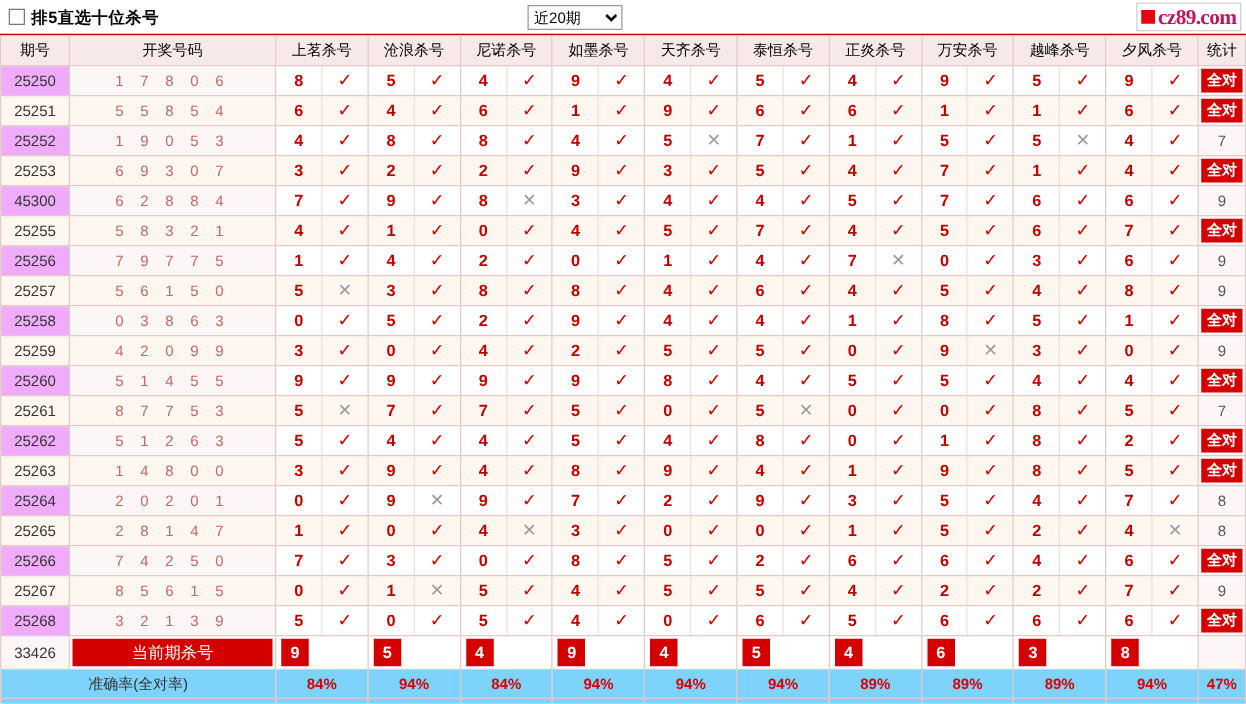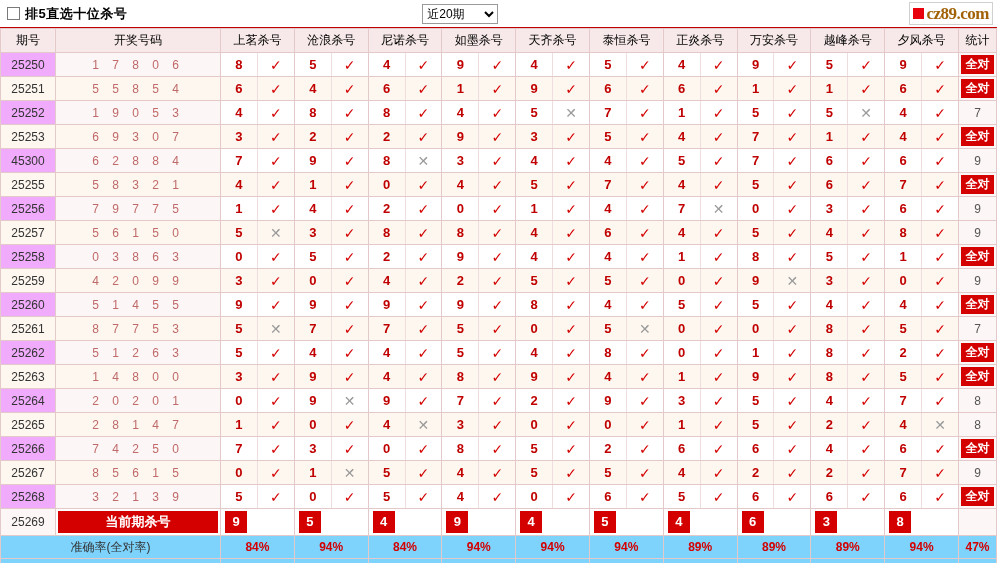--- a/index.html
+++ b/index.html
@@ -40,21 +40,21 @@
   }
   .logo{
     position:absolute;right:4px;top:2px;
     height:21px;display:flex;align-items:center;
     background:#ffffff;border:1px solid #d0d0d0;
     padding:0 3px;
   }
   .logo .sq{width:11px;height:11px;background:#e8000d;margin-right:2px;}
   .logo .txt{
     font-family:"Liberation Serif","DejaVu Serif",serif;
-    font-weight:bold;font-size:17px;color:#a16207;letter-spacing:-.5px;text-align:right;
+    font-weight:bold;font-size:17px;color:#be185d;letter-spacing:-.5px;text-align:right;
   }
 
   
   table.grid{
     border-collapse:collapse;
     width:997px;
     table-layout:fixed;
   }
   table.grid td,table.grid th{
     border:1px solid #e3c9c9;
@@ -101,21 +101,21 @@
   .badge-all{
     display:block;margin:1px 2px;height:19px;line-height:19px;
     background:#d40000;color:#fff;font-weight:bold;font-size:12px;
   }
   .stat-num{color:#555;font-size:12px;}
 
   
   tr.current td{height:26px;}
   tr.current td.period{background:#fdf6f6;font-weight:normal;}
   .cur-label{
-    background:#d40000;color:#fff;font-weight:bold;font-size:13px;
+    background:#d40000;color:#fff;font-weight:normal;font-size:13px;
     height:22px;line-height:22px;margin:1px 2px;display:block;
   }
   .cur-num{
     background:#d40000;color:#fff;font-weight:bold;font-size:13px;
     width:22px;height:22px;line-height:22px;display:inline-block;
   }
   .cur-cell{display:flex;align-items:center;height:24px;padding-left:4px;}
 
   
   tr.foot td{height:22px;background:#7dd3fc;}
@@ -1423,21 +1423,21 @@
             <div class="expwrap">
               <div class="expnum">6</div>
               <div class="expmark mark-ok">✓</div>
             </div>
           </td>
           <td class="stat">
             <span class="badge-all">全对</span>
           </td>
         </tr>
         <tr class="current">
-          <td class="period">25269</td>
+          <td class="period">33426</td>
           <td>
             <span class="cur-label">当前期杀号</span>
           </td>
           <td>
             <div class="cur-cell">
               <span class="cur-num">9</span>
             </div>
           </td>
           <td>
             <div class="cur-cell">

